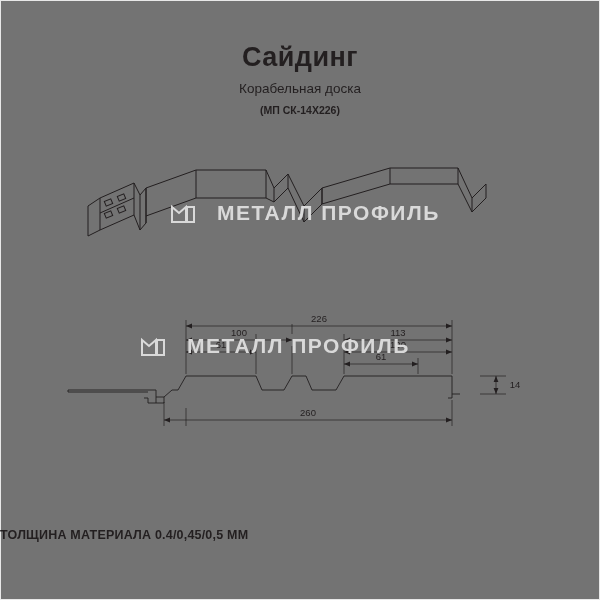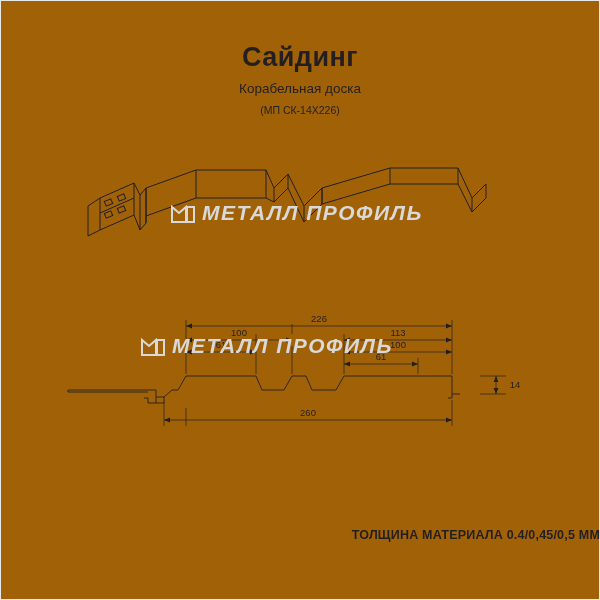--- a/index.html
+++ b/index.html
@@ -4,21 +4,21 @@
 <style>
   html, body {
     margin: 0;
     padding: 0;
     background: #ffffff;
   }
   #page {
     position: relative;
     width: 600px;
     height: 600px;
-    background: #a16207;
+    background: #737373;
     font-family: "Liberation Sans", sans-serif;
     overflow: hidden;
   }
   .frame-border {
     position: absolute;
     left: 0; top: 0;
     width: 600px; height: 600px;
     box-sizing: border-box;
     border: 1px solid #e8e8e8;
     pointer-events: none;
@@ -41,33 +41,33 @@
   }
   .title-sub {
     font-size: 13.5px;
     font-weight: normal;
     color: #231f20;
     line-height: 20px;
     margin-top: 7px;
   }
   .title-code {
     font-size: 10.5px;
-    font-weight: normal;
+    font-weight: bold;
     color: #231f20;
     line-height: 16px;
     margin-top: 3px;
   }
 
   
   .footer-text {
     position: absolute;
     left: 0;
     top: 528px;
     width: 600px;
-    text-align: right;
+    text-align: left;
     font-size: 12.5px;
     font-weight: bold;
     color: #231f20;
     letter-spacing: 0.2px;
   }
 
   
   .drawing {
     position: absolute;
   }
@@ -91,22 +91,21 @@
     left: 170px;
     top: 200px;
   }
   #wm-bottom {
     left: 140px;
     top: 333px;
   }
   .wm-row {
     display: flex;
     align-items: center;
-    gap: 6px;
-    font-style: italic;
+    gap: 21px;
   }
   .wm-logo {
     width: 26px;
     height: 26px;
     position: relative;
   }
 </style>
 </head>
 <body>
 

